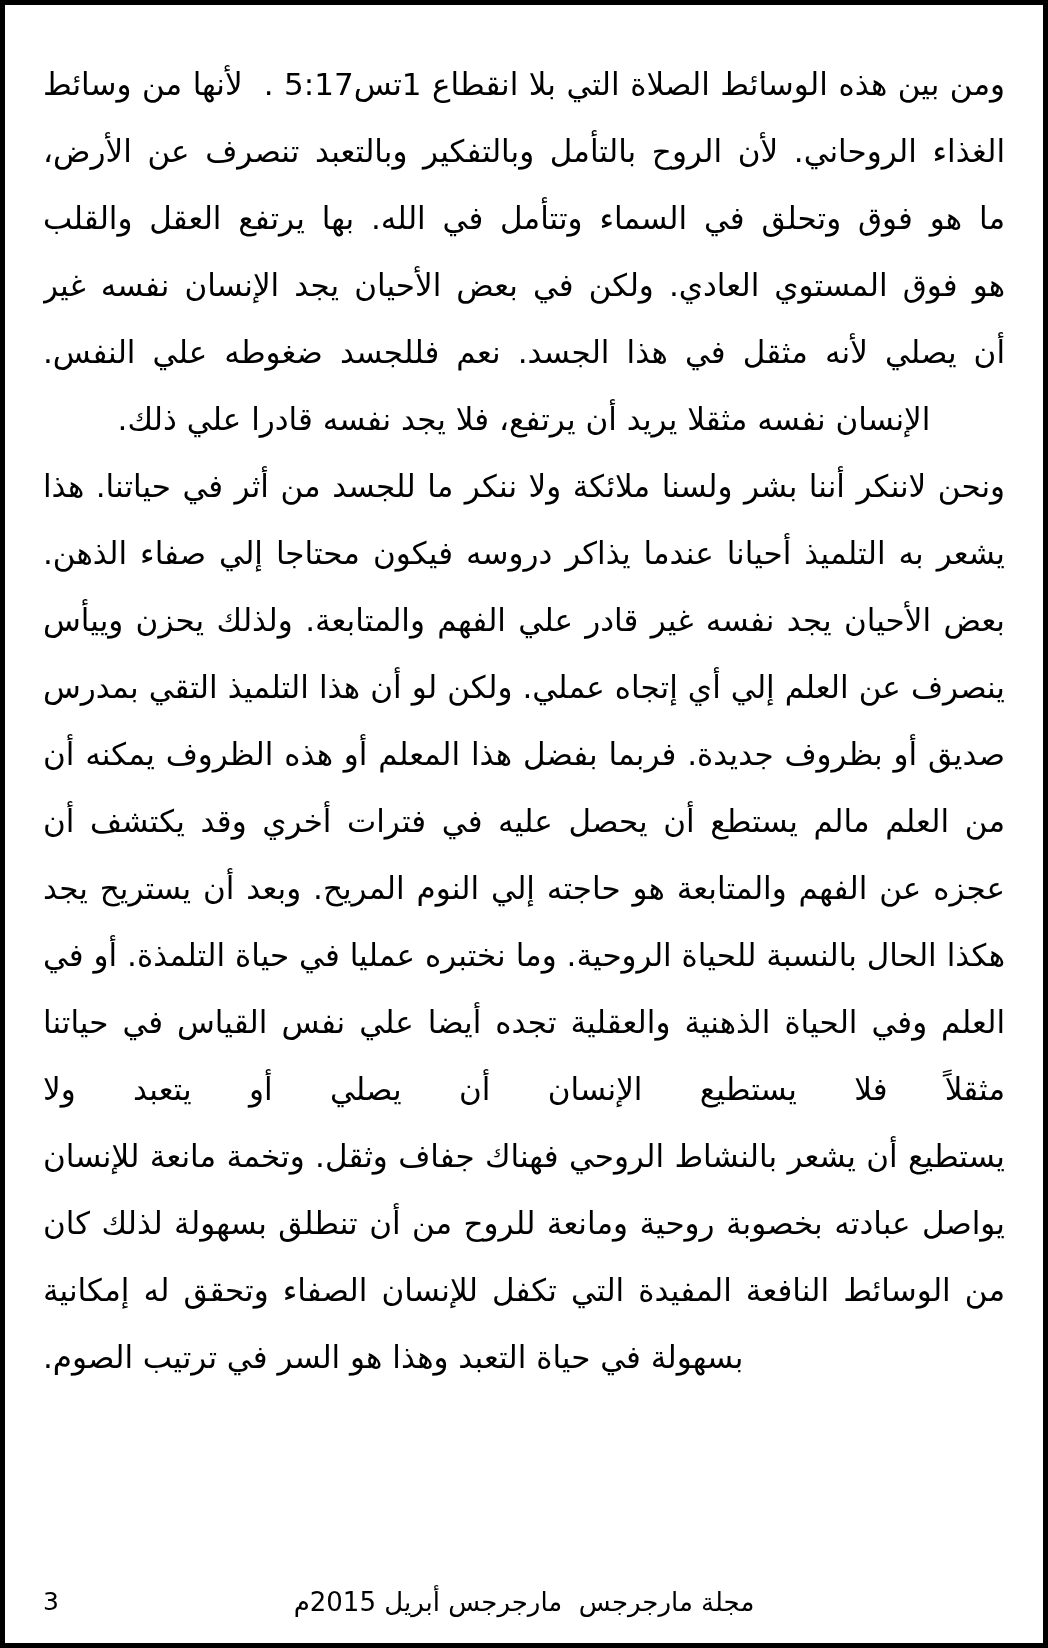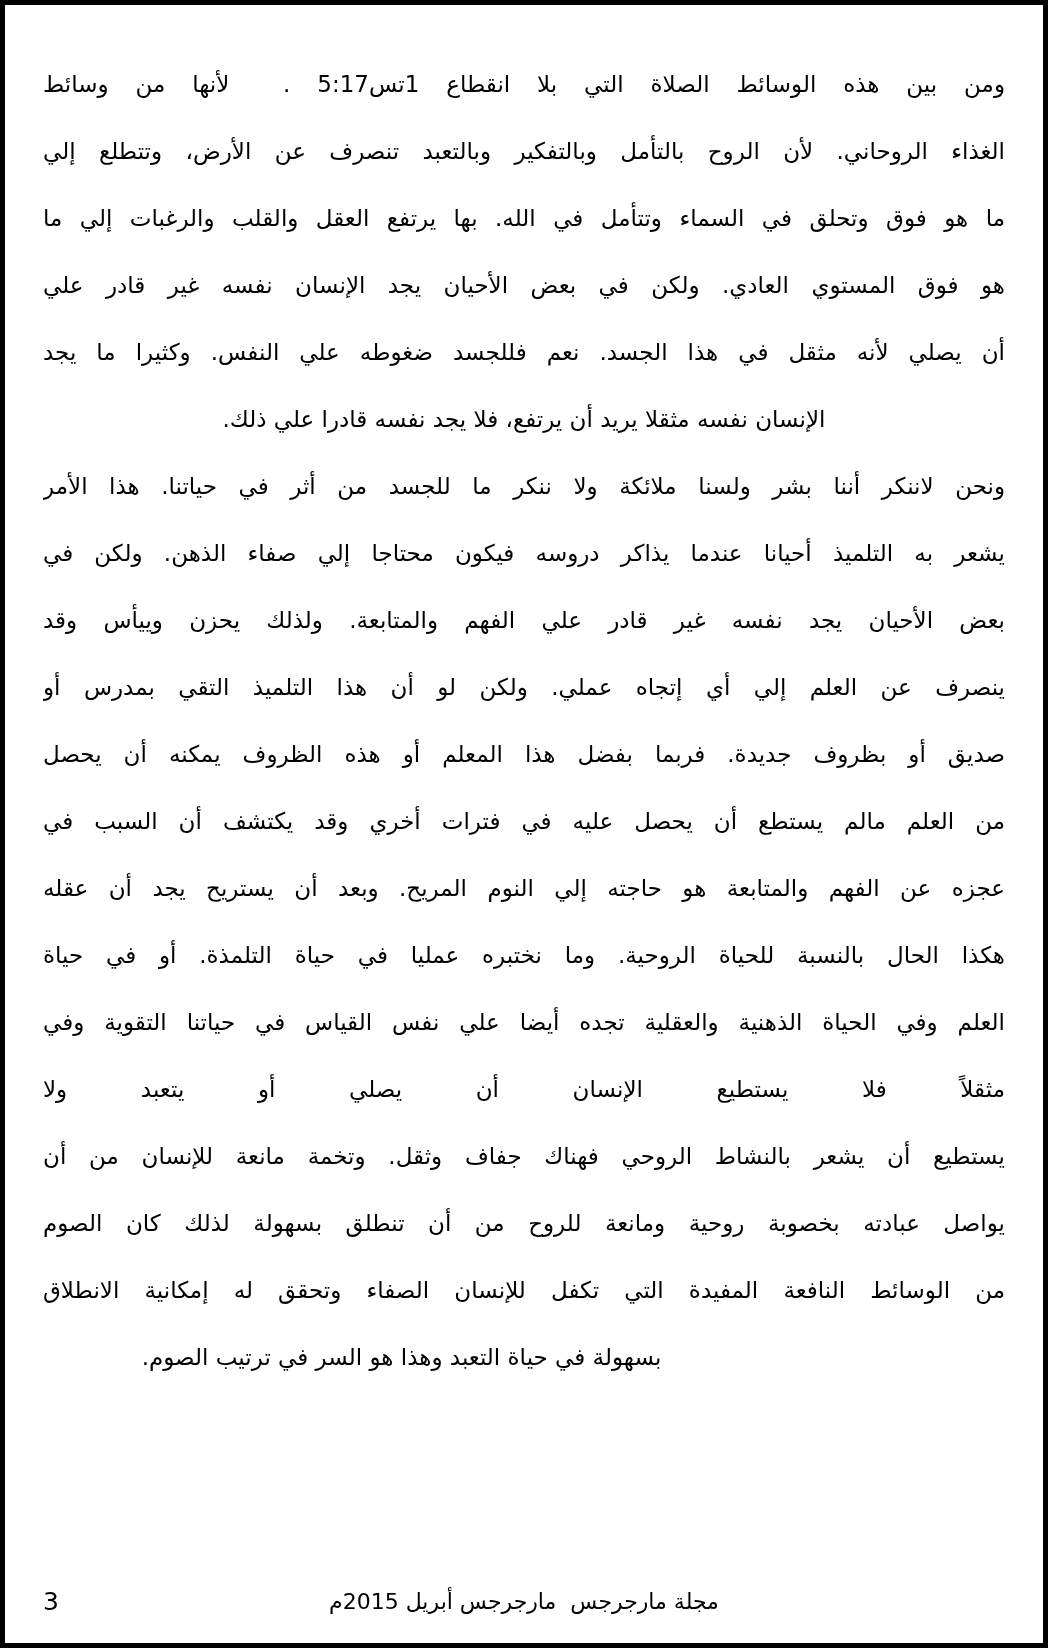--- a/index.html
+++ b/index.html
@@ -24,21 +24,21 @@
   .text-block {
     position: absolute;
     top: 46px;
     right: 38px;
     left: 38px;
     direction: rtl;
   }
   .line {
     height: 67px;
     line-height: 67px;
-    font-size: 23px;
+    font-size: 31px;
     color: #000000;
     direction: rtl;
   }
   
   .line.j {
     text-align: justify;
     text-align-last: justify;
     -moz-text-align-last: justify;
     white-space: normal;
     overflow: hidden;
@@ -48,32 +48,32 @@
     text-align: center;
     white-space: nowrap;
   }
   
   .line.i1 {
     text-align: right;
     padding-right: 172px;
     white-space: nowrap;
   }
   .line.i2 {
-    text-align: center;
+    text-align: left;
     padding-right: 245px;
     white-space: nowrap;
   }
   .footer {
     position: absolute;
     bottom: 28px;
     left: 0;
     right: 0;
     text-align: center;
     direction: rtl;
-    font-size: 22px;
+    font-size: 26px;
     line-height: 26px;
   }
   .page-num {
     position: absolute;
     left: 38px;
     bottom: 28px;
     font-size: 25px;
     line-height: 26px;
     direction: ltr;
   }

